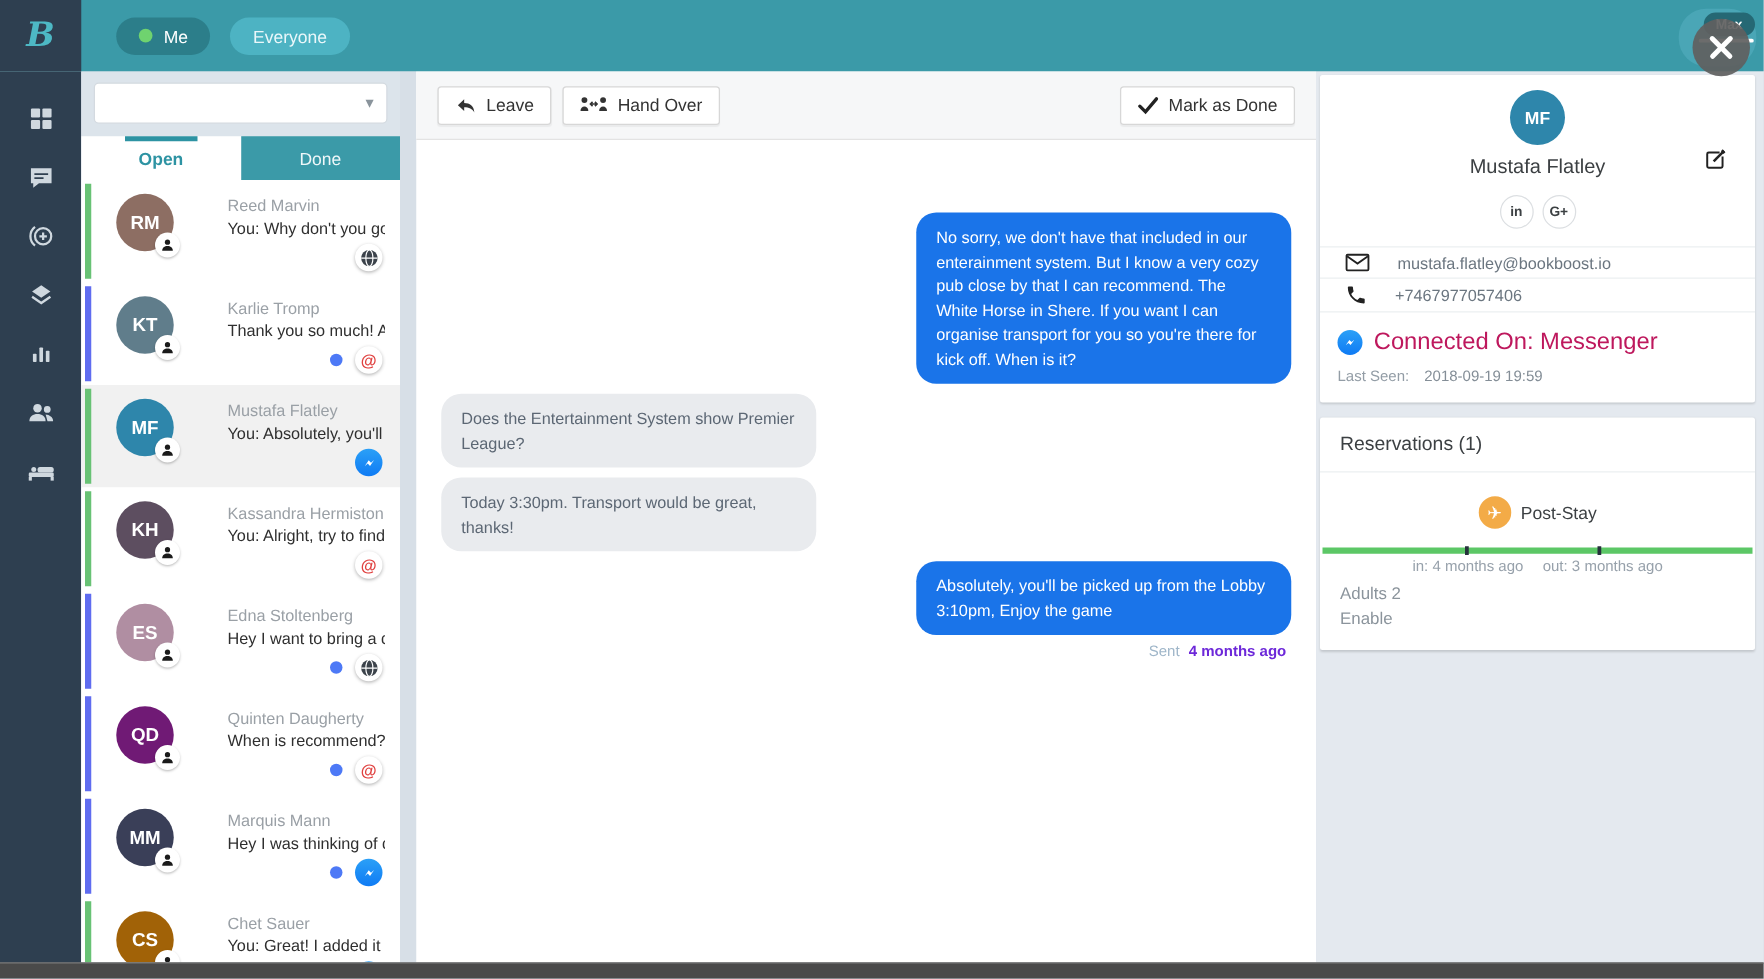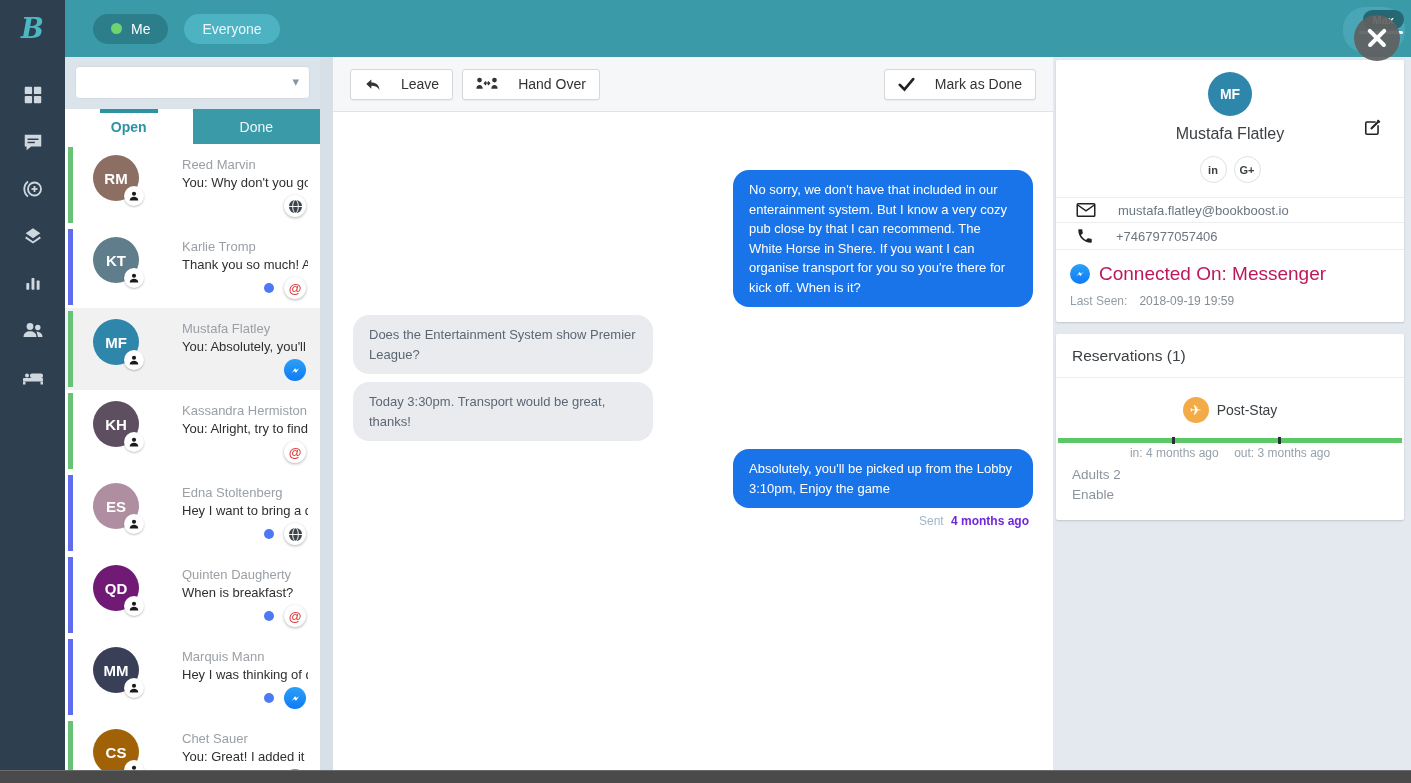--- a/index.html
+++ b/index.html
@@ -56,21 +56,21 @@
   .conv-icons { display:flex; justify-content:flex-end; align-items:center; gap:10px; margin-top:3px; padding-right:2px; height:22px; }
   .dot { width:10px; height:10px; border-radius:50%; background:#4d79f6; }
   .chip { width:22px; height:22px; border-radius:50%; display:flex; align-items:center; justify-content:center; background:#fff; box-shadow:0 1px 3px rgba(0,0,0,.3); }
   .chip-email { color:#e0403f; font-weight:bold; font-size:13px; }
   .chip-messenger { background:linear-gradient(#2ba0f7,#0f7bf4); box-shadow:none; }
 
   
   .gap { width:13px; flex:0 0 13px; }
   .chat-panel { width:720px; flex:0 0 720px; background:#fff; display:flex; flex-direction:column; }
   .chat-toolbar { height:55px; background:#f6f7f8; border-bottom:1px solid #e3e3e3; display:flex; align-items:center; padding:0 17px; gap:9px; }
-  .tool-btn { height:31px; background:#fff; border:1px solid #d7d7d7; border-radius:3px; display:inline-flex; align-items:center; gap:20px; padding:0 13px; font-size:14px; color:#333; cursor:pointer; box-shadow:0 1px 1px rgba(0,0,0,.05); font-family:"Liberation Sans", sans-serif; }
+  .tool-btn { height:31px; background:#fff; border:1px solid #d7d7d7; border-radius:3px; display:inline-flex; align-items:center; gap:8px; padding:0 13px; font-size:14px; color:#333; cursor:pointer; box-shadow:0 1px 1px rgba(0,0,0,.05); font-family:"Liberation Sans", sans-serif; }
   .tool-spacer { flex:1; }
   .msg-area { flex:1; overflow:hidden; padding:0 20px; }
   .msg-row { display:flex; margin-top:8px; }
   .msg-row:first-child { margin-top:58px; }
   .msg-row.out { justify-content:flex-end; }
   .bubble { max-width:300px; border-radius:16px; padding:10px 16px; font-size:13px; line-height:1.5; }
   .msg-row.in .bubble { background:#e9ebee; color:#5c6774; }
   .msg-row.out .bubble { background:#1a74e9; color:#fff; }
   .sent-meta { text-align:right; font-size:12px; margin-top:6px; padding-right:4px; }
   .sent-meta .s1 { color:#9fb6c9; }
@@ -330,21 +330,21 @@
       <span class="initials">QD</span>
       <span class="avatar-badge">
         <svg width="12" height="12" viewBox="0 0 24 24">
                 <circle cx="12" cy="7.5" r="4.2" fill="#1b1b1b"></circle>
                 <path d="M3.5 21c0-5 3.8-7.5 8.5-7.5s8.5 2.5 8.5 7.5z" fill="#1b1b1b"></path>
               </svg>
       </span>
     </span>
     <div class="conv-text">
       <div class="conv-name">Quinten Daugherty</div>
-      <div class="conv-preview">When is breakfast?</div>
+      <div class="conv-preview">When is recommend?</div>
       <div class="conv-icons">
         <span class="dot"></span>
 
         <span class="chip chip-email">@</span>
 
       </div>
     </div>
   </div>
         <div class="conv-item">
     <span class="strip blue"></span>

